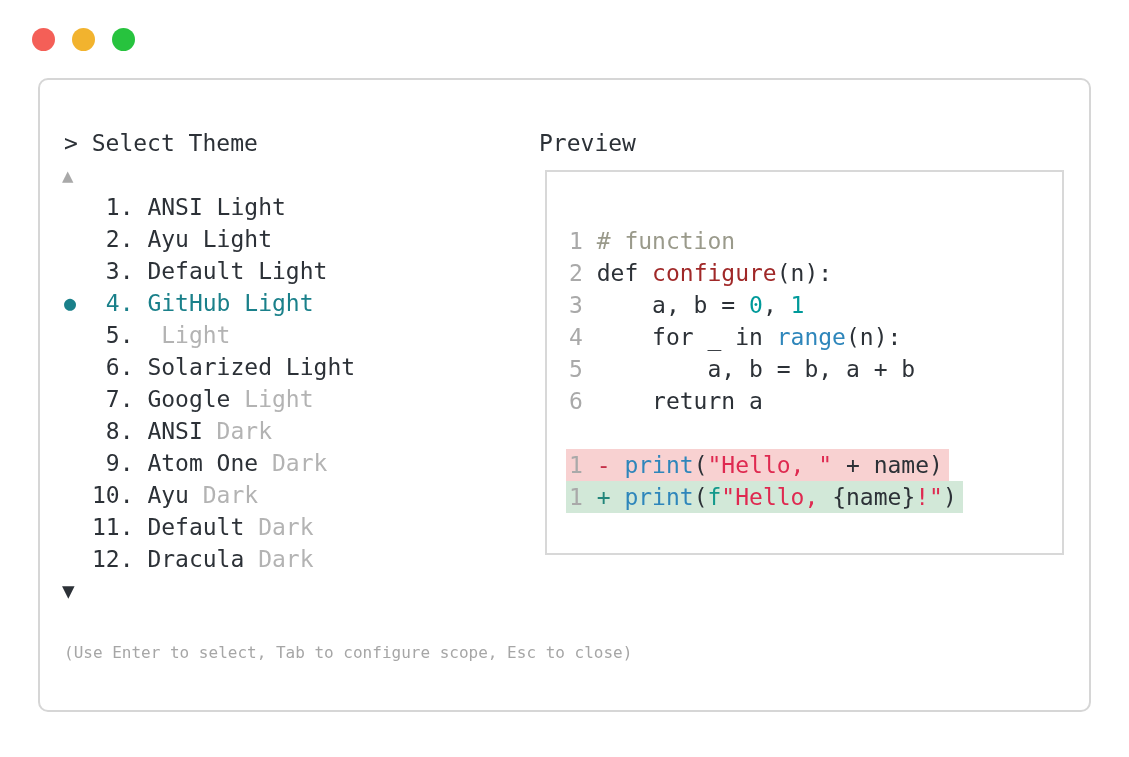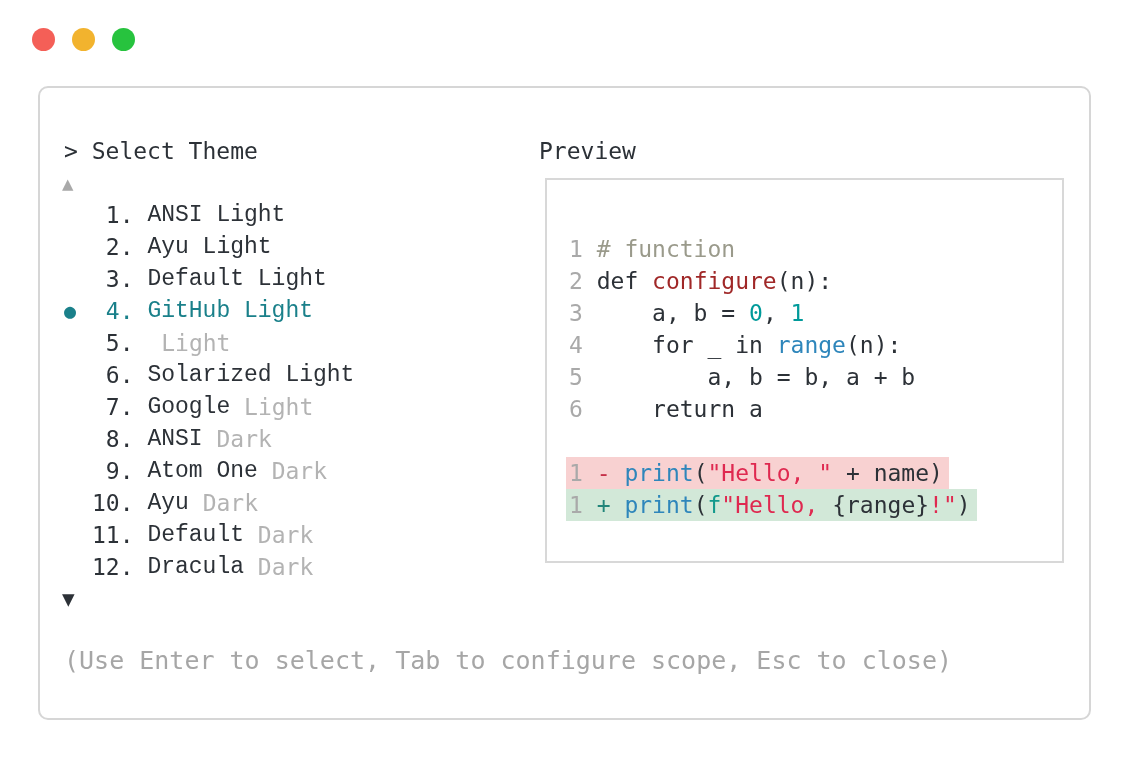--- a/index.html
+++ b/index.html
@@ -20,34 +20,34 @@
     font-family:"DejaVu Sans Mono","Liberation Mono",monospace;
     color:var(--ink);
   }
   .traffic-lights{position:absolute;left:32px;top:28px;display:flex;}
   .light{width:23px;height:23px;border-radius:50%;margin-right:17px;}
   .light.red{background:var(--traffic-red);}
   .light.yellow{background:var(--traffic-yellow);}
   .light.green{background:var(--traffic-green);}
 
   .app-window{
-    position:absolute;left:38px;top:86px;width:1053px;height:634px;
+    position:absolute;left:38px;top:78px;width:1053px;height:634px;
     background:#ffffff;border:2px solid var(--window-border);border-radius:10px;
   }
 
   .left-col{position:absolute;left:24px;top:47px;font-size:23px;}
   .header-row{height:32px;line-height:32px;white-space:pre;color:var(--ink);}
   .scroll-row{height:32px;line-height:32px;margin-left:-2px;}
   .scroll-row.up{color:var(--scroll-up);font-size:19px;}
   .scroll-row.down{color:var(--scroll-down);font-size:21px;}
 
   .picker-item{display:flex;height:32px;line-height:32px;white-space:pre;cursor:default;}
   .picker-item .marker{width:28px;flex:none;color:var(--accent-teal);font-size:20px;}
   .picker-item .num{width:3ch;flex:none;text-align:right;margin-right:1ch;color:var(--ink);}
-  .picker-item .label{color:var(--ink);font-family:Liberation Mono, monospace;}
+  .picker-item .label{color:var(--ink);}
   .picker-item .muted{color:var(--muted-text);}
   .picker-item.selected .num,.picker-item.selected .label{color:var(--accent-teal);}
 
   .preview-label{position:absolute;left:499px;top:47px;height:32px;line-height:32px;font-size:23px;color:var(--ink);}
   .preview-pane{
     position:absolute;left:505px;top:90px;width:519px;height:385px;
     border:2px solid var(--panel-border);background:#ffffff;
   }
   .code-area{padding:53px 0 0 22px;font-size:23px;}
   .code-line{min-height:32px;line-height:32px;white-space:pre;}
@@ -59,21 +59,21 @@
   .tok-kw{color:var(--keyword);}
   .tok-plain{color:var(--ink);}
   .tok-fn{color:var(--function-name);}
   .tok-num{color:var(--number-literal);}
   .tok-builtin{color:var(--builtin);}
   .tok-str{color:var(--string);}
   .tok-affix{color:var(--string-affix);}
   .tok-del{color:var(--diff-del-sign);}
   .tok-ins{color:var(--diff-ins-sign);}
 
-  .hint-row{position:absolute;left:24px;top:557px;height:32px;line-height:32px;font-size:25px;color:var(--hint-text);white-space:pre;}
+  .hint-row{position:absolute;left:24px;top:557px;height:32px;line-height:32px;font-size:16px;color:var(--hint-text);white-space:pre;}
 </style>
 </head>
 <body>
 
 <div class="traffic-lights">
   <span class="light red"></span>
   <span class="light yellow"></span>
   <span class="light green"></span>
 </div>
 
@@ -103,19 +103,19 @@
   <div class="preview-pane">
     <div id="preview-code" class="code-area">
         <div class="code-line"><span class="line-inner"><span class="ln">1</span><span class="tok-comment"># function</span></span></div>
         <div class="code-line"><span class="line-inner"><span class="ln">2</span><span class="tok-kw">def</span><span class="tok-plain"> </span><span class="tok-fn">configure</span><span class="tok-plain">(n):</span></span></div>
         <div class="code-line"><span class="line-inner"><span class="ln">3</span><span class="tok-plain">    a, b = </span><span class="tok-num">0</span><span class="tok-plain">, </span><span class="tok-num">1</span></span></div>
         <div class="code-line"><span class="line-inner"><span class="ln">4</span><span class="tok-plain">    </span><span class="tok-kw">for</span><span class="tok-plain"> _ </span><span class="tok-kw">in</span><span class="tok-plain"> </span><span class="tok-builtin">range</span><span class="tok-plain">(n):</span></span></div>
         <div class="code-line"><span class="line-inner"><span class="ln">5</span><span class="tok-plain">        a, b = b, a + b</span></span></div>
         <div class="code-line"><span class="line-inner"><span class="ln">6</span><span class="tok-plain">    </span><span class="tok-kw">return</span><span class="tok-plain"> a</span></span></div>
         <div class="code-line"><span class="line-inner"><span class="ln"></span></span></div>
         <div class="code-line"><span class="line-inner del"><span class="ln">1</span><span class="tok-del">- </span><span class="tok-builtin">print</span><span class="tok-plain">(</span><span class="tok-str">"Hello, "</span><span class="tok-plain"> + name)</span></span></div>
-        <div class="code-line"><span class="line-inner ins"><span class="ln">1</span><span class="tok-ins">+ </span><span class="tok-builtin">print</span><span class="tok-plain">(</span><span class="tok-affix">f</span><span class="tok-str">"Hello, </span><span class="tok-plain">{range}</span><span class="tok-str">!"</span><span class="tok-plain">)</span></span></div>
+        <div class="code-line"><span class="line-inner ins"><span class="ln">1</span><span class="tok-ins">+ </span><span class="tok-builtin">print</span><span class="tok-plain">(</span><span class="tok-affix">f</span><span class="tok-str">"Hello, </span><span class="tok-plain">{name}</span><span class="tok-str">!"</span><span class="tok-plain">)</span></span></div>
       </div>
   </div>
 
   <div class="hint-row">(Use Enter to select, Tab to configure scope, Esc to close)</div>
 
 </div>
 
 </body></html>

